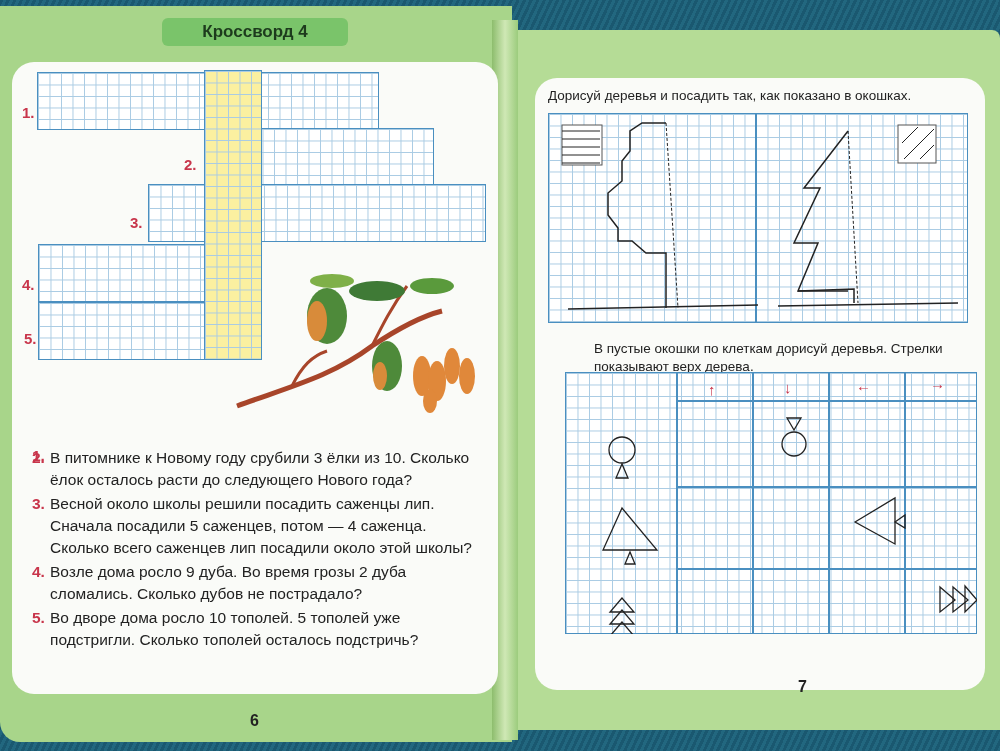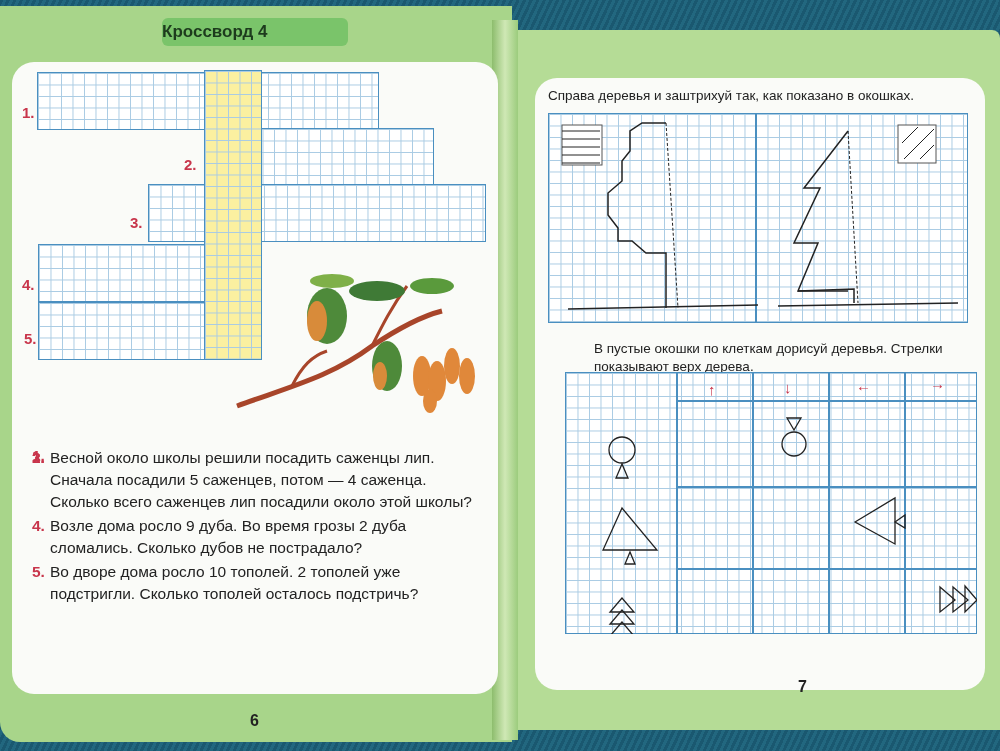--- a/index.html
+++ b/index.html
@@ -5,21 +5,21 @@
 *{box-sizing:border-box;margin:0;padding:0}
 body{width:1000px;height:751px;overflow:hidden;background:#1d5f78;font-family:"Liberation Sans",sans-serif;position:relative}
 .bg{position:absolute;inset:0;background:repeating-linear-gradient(115deg,#1a5870 0 3px,#22677f 3px 6px)}
 .page{position:absolute;background:#a8d58a}
 .left{left:0;top:6px;width:512px;height:736px;border-radius:0 0 0 20px}
 .right{left:500px;top:30px;width:500px;height:700px;background:#b5dc96;border-radius:0 8px 0 0}
 .spine{position:absolute;left:492px;top:20px;width:26px;height:720px;background:linear-gradient(90deg,#8dbd6d,#cfe8b5,#9ccc7d)}
 .inner{position:absolute;background:#fafbf8;border-radius:22px}
 .inL{left:12px;top:62px;width:486px;height:632px}
 .inR{left:535px;top:78px;width:450px;height:612px}
-.title{position:absolute;left:162px;top:18px;width:186px;height:28px;background:#7ac46a;border-radius:6px;text-align:left;font-weight:bold;font-size:17px;line-height:28px;color:#1d3b1d}
+.title{position:absolute;left:162px;top:18px;width:186px;height:28px;background:#7ac46a;border-radius:6px;text-align:center;font-weight:bold;font-size:17px;line-height:28px;color:#1d3b1d}
 .num{position:absolute;color:#c8354b;font-weight:bold;font-size:15px}
 .grid{position:absolute;border:1.5px solid #4a8fc0;background-color:#fff;
  background-image:linear-gradient(#a9cbe3 1px,transparent 1px),linear-gradient(90deg,#a9cbe3 1px,transparent 1px);background-size:11.5px 11.5px}
 .yl{background-color:#fbf0a0}
 .bigline{position:absolute;background:#4a8fc0}
 .qtext{position:absolute;left:34px;width:450px;font-size:15.5px;line-height:22px;color:#222}
 .qtext .n{color:#c8354b;font-weight:bold;position:absolute;left:-2px}
 .q{position:relative;padding-left:16px;margin-bottom:2px}
 .pnum{position:absolute;font-weight:bold;font-size:16px;color:#222}
 .instr{position:absolute;font-size:13.5px;color:#222}
@@ -64,28 +64,28 @@
       <ellipse cx="190" cy="110" rx="9" ry="20"></ellipse>
       <ellipse cx="205" cy="115" rx="9" ry="20"></ellipse>
       <ellipse cx="220" cy="100" rx="8" ry="18"></ellipse>
       <ellipse cx="235" cy="110" rx="8" ry="18"></ellipse>
       <ellipse cx="198" cy="135" rx="7" ry="12"></ellipse>
     </g>
 </svg>
 
 <div class="qtext" style="top:445px">
  <div class="q"><span class="n">1.</span></div>
- <div class="q"><span class="n">2.</span></div>
+ <div class="q"><span class="n">2.</span><span>В питомнике к Новому году срубили 3 ёлки из 10. Сколько ёлок осталось расти до следующего Нового года?</span></div>
  <div class="q"><span class="n">3.</span><span>Весной около школы решили посадить саженцы лип. Сначала посадили 5 саженцев, потом — 4 саженца. Сколько всего саженцев лип посадили около этой школы?</span></div>
  <div class="q"><span class="n">4.</span><span>Возле дома росло 9 дуба. Во время грозы 2 дуба сломались. Сколько дубов не пострадало?</span></div>
- <div class="q"><span class="n">5.</span><span>Во дворе дома росло 10 тополей. 2 тополей уже подстригли. Сколько тополей осталось подстричь?</span></div>
+ <div class="q"><span class="n">5.</span><span>Во дворе дома росло 10 тополей. 5 тополей уже подстригли. Сколько тополей осталось подстричь?</span></div>
 </div>
 <div class="pnum" style="left:250px;top:712px">6</div>
 
-<div class="instr" style="left:548px;top:88px">Справа деревья и заштрихуй так, как показано в окошках.</div>
+<div class="instr" style="left:548px;top:88px">Дорисуй деревья и посадить так, как показано в окошках.</div>
 <div class="grid" style="left:548px;top:113px;width:420px;height:210px"></div>
 <div class="bigline" style="left:755px;top:113px;width:1.5px;height:210px"></div>
 <svg style="left:548px;top:113px" width="420" height="210">
  <rect x="14" y="12" width="40" height="40" fill="#fff" stroke="#555"></rect>
  <g stroke="#222" stroke-width="1">
       <line x1="14" y1="18" x2="52" y2="18"></line>
       <line x1="14" y1="26" x2="52" y2="26"></line>
       <line x1="14" y1="34" x2="52" y2="34"></line>
       <line x1="14" y1="42" x2="52" y2="42"></line>
       <line x1="14" y1="50" x2="52" y2="50"></line>

